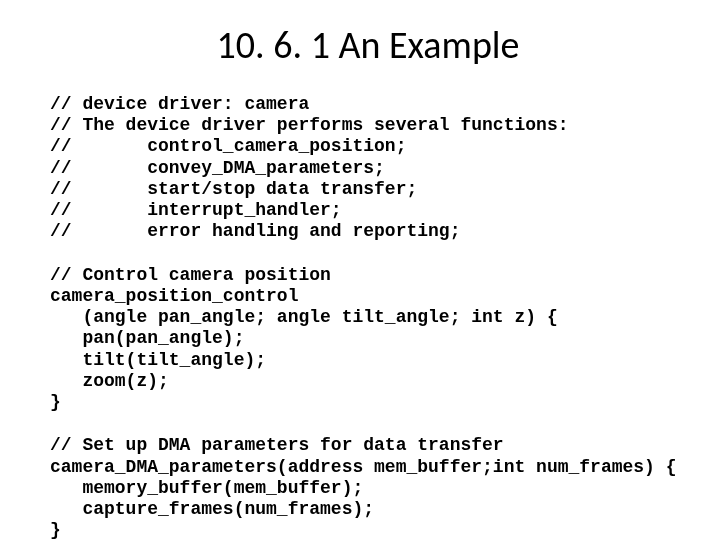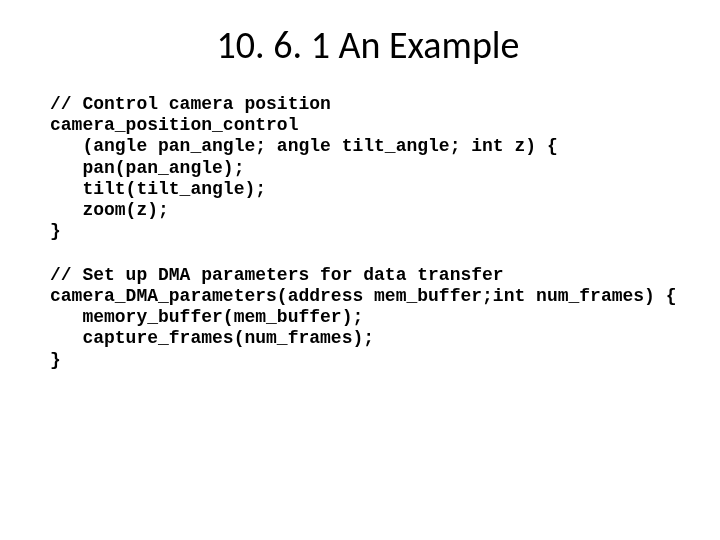--- a/index.html
+++ b/index.html
@@ -35,20 +35,27 @@
   .block {
     margin-bottom: 22px;
   }
 </style>
 </head>
 <body>
 
 <div class="slide">
   <h1 class="title">10. 6. 1 An Example</h1>
 
+  <div class="code block">// device driver: camera
+// The device driver performs several functions:
+//       control_camera_position;
+//       convey_DMA_parameters;
+//       start/stop data transfer;
+//       interrupt_handler;
+//       error handling and reporting;</div>
 
   <div class="code block">// Control camera position
 camera_position_control
    (angle pan_angle; angle tilt_angle; int z) {
    pan(pan_angle);
    tilt(tilt_angle);
    zoom(z);
 }</div>
 
   <div class="code block">// Set up DMA parameters for data transfer

